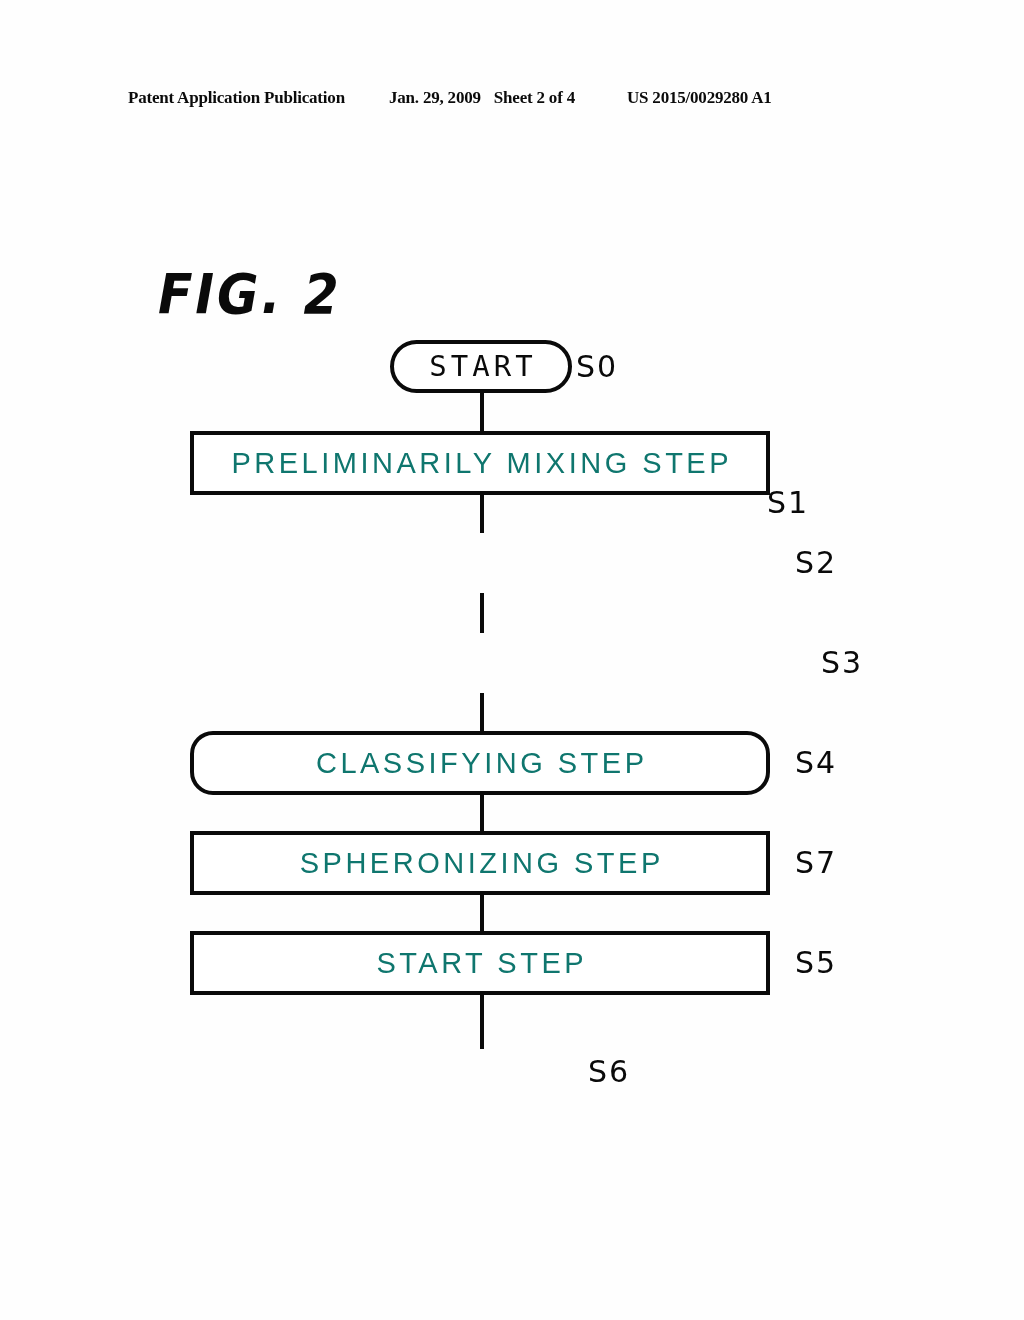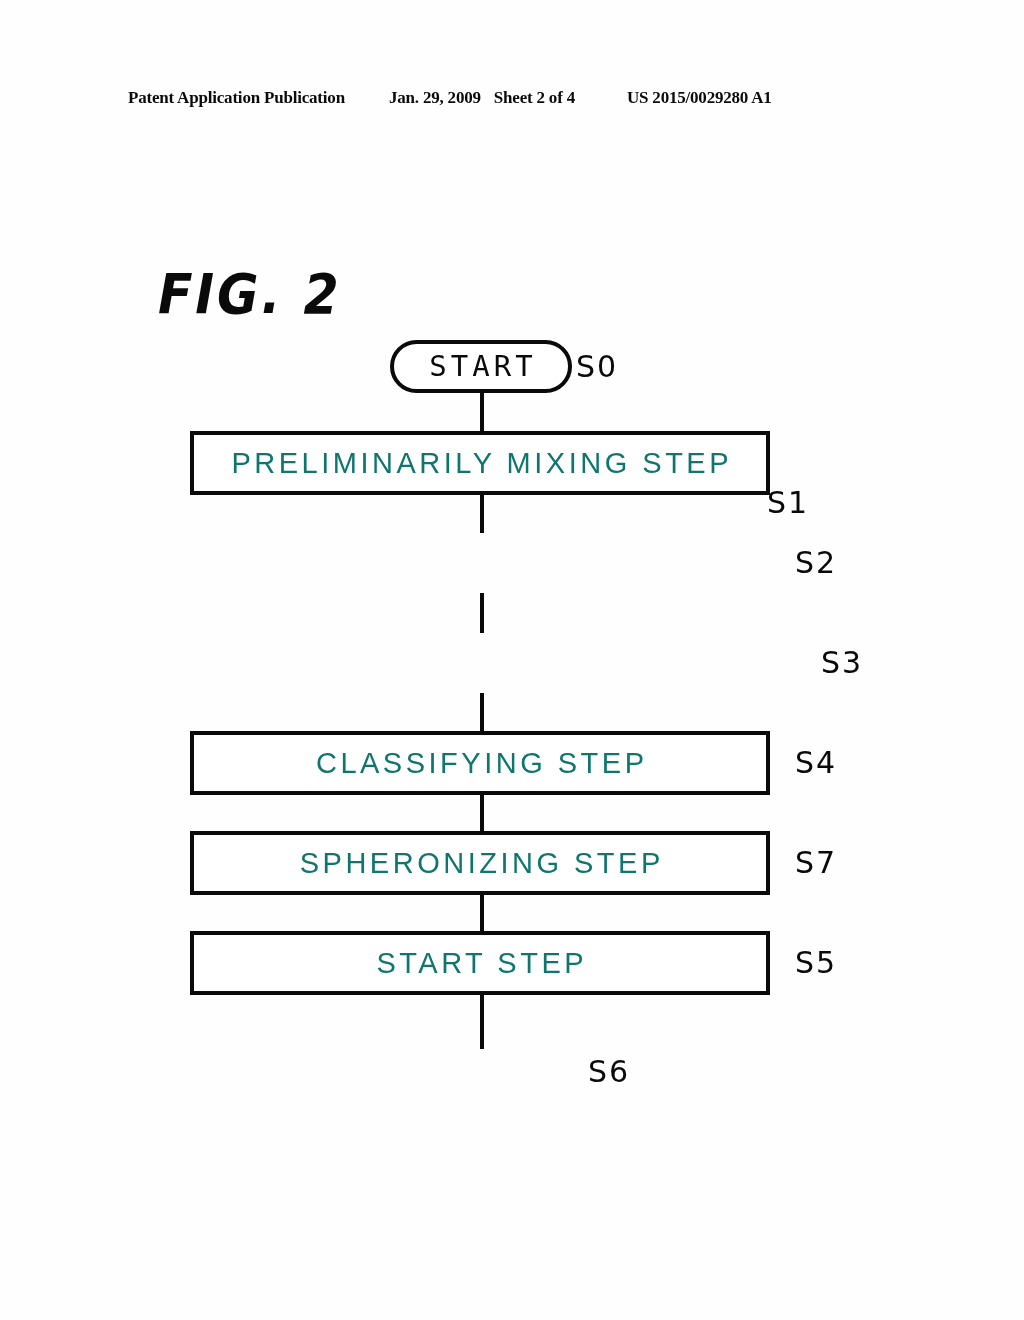--- a/index.html
+++ b/index.html
@@ -156,21 +156,21 @@
 
     <div class="proc-box" style="top:431px;">
       <span class="proc-text">PRELIMINARILY MIXING STEP</span>
     </div>
     <div class="step-ref" style="left:767px; top:448px;margin-top:40px;">S1</div>
 
     <div class="step-ref" style="left:795px; top:548px;">S2</div>
 
     <div class="step-ref" style="left:821px; top:648px;">S3</div>
 
-    <div class="proc-box" style="top:731px;">
+    <div class="proc-box" style="top:731px;border-radius:23px;">
       <span class="proc-text">CLASSIFYING STEP</span>
     </div>
     <div class="step-ref" style="left:795px; top:748px;">S4</div>
 
     <div class="proc-box" style="top:831px;text-align:center;">
       <span class="proc-text">SPHERONIZING STEP</span>
     </div>
     <div class="step-ref" style="left:795px; top:848px;">S7</div>
 
     <div class="proc-box" style="top:931px;">

